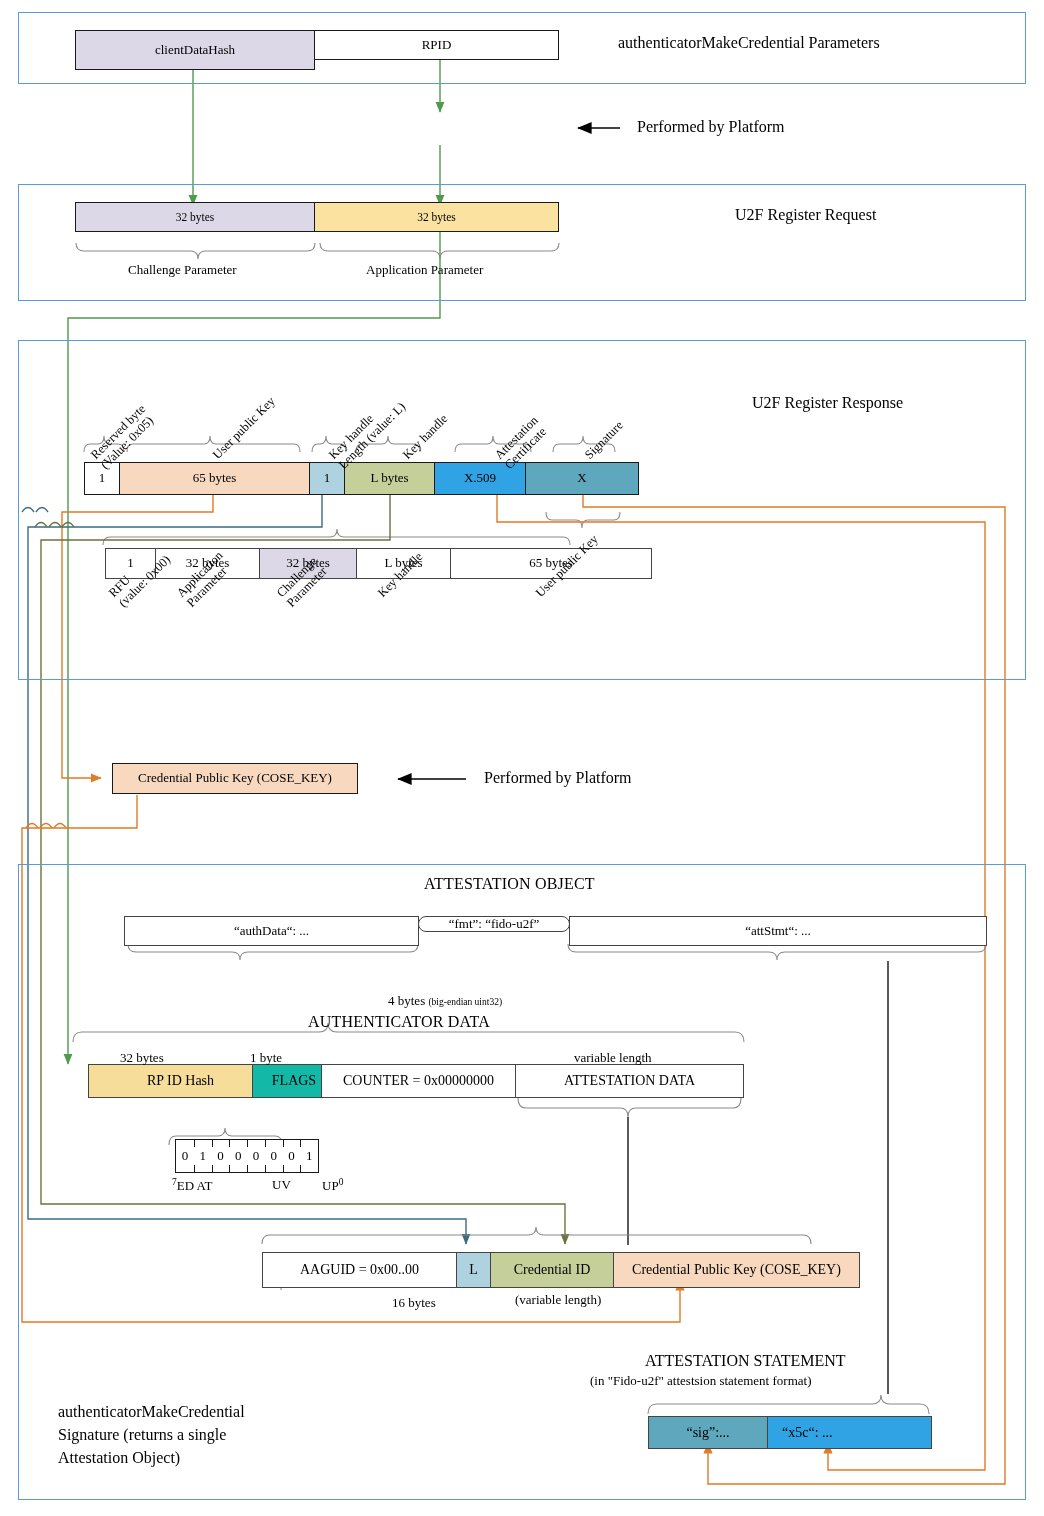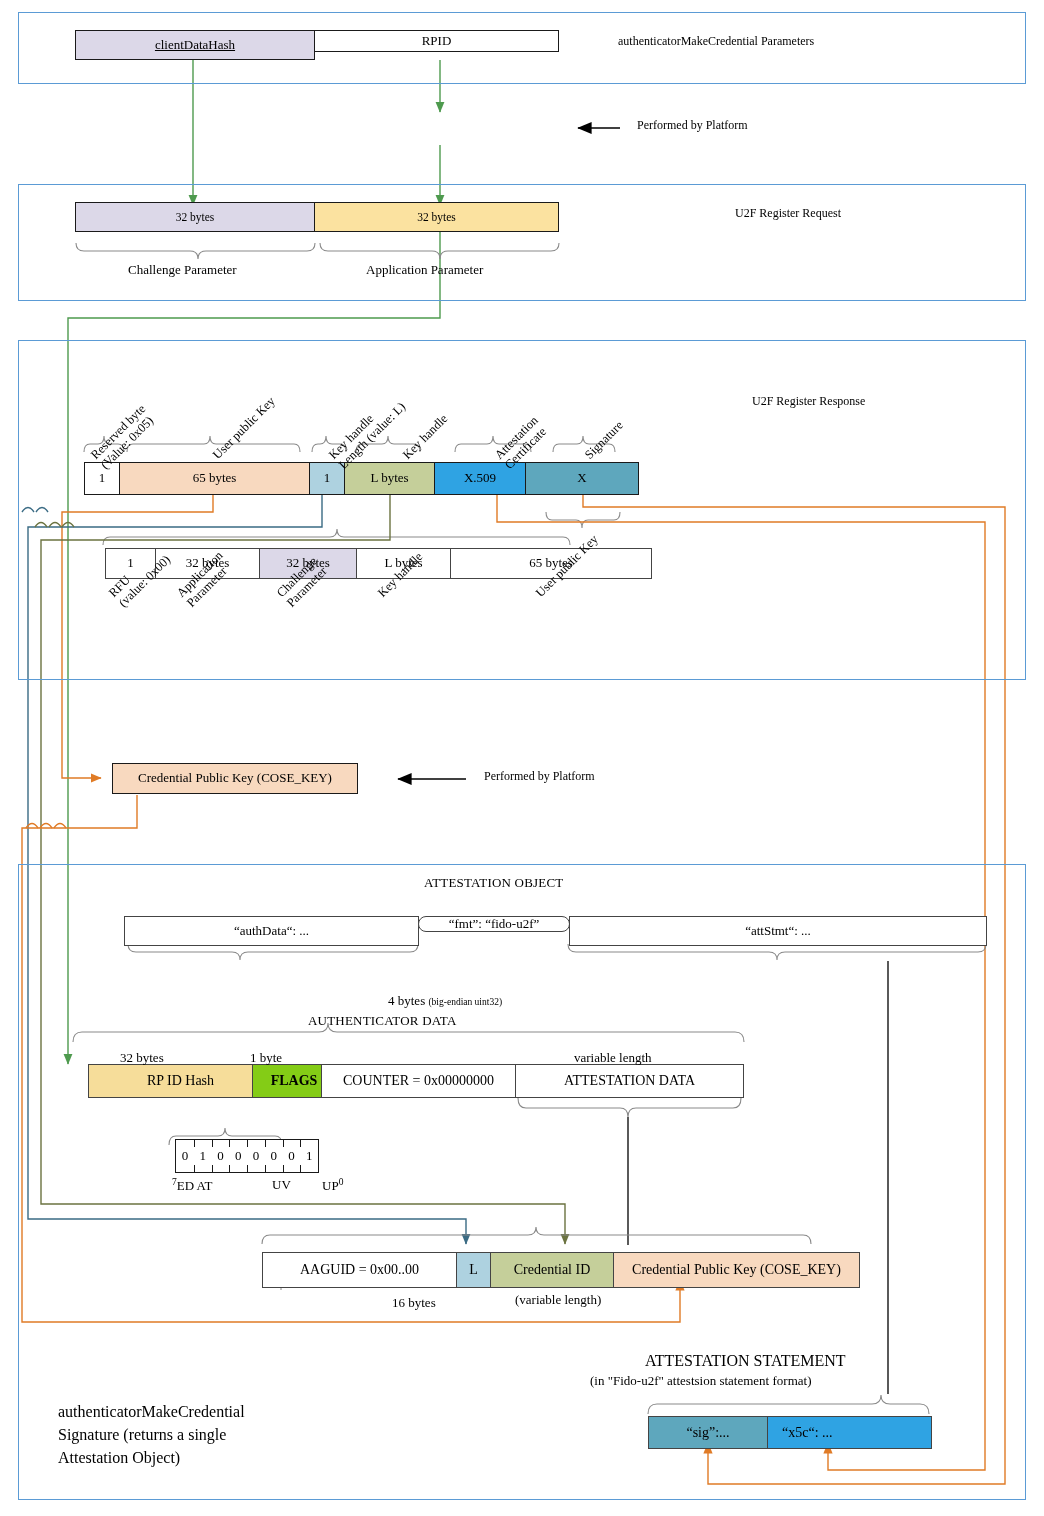--- a/index.html
+++ b/index.html
@@ -5,34 +5,34 @@
   html,body{margin:0;padding:0;background:#fff;}
   body{width:1044px;height:1516px;position:relative;
        font-family:"Liberation Serif","DejaVu Serif",serif;color:#000;}
   #stage{position:absolute;left:0;top:0;width:1044px;height:1516px;overflow:hidden;}
   svg.layer{position:absolute;left:0;top:0;width:1044px;height:1516px;pointer-events:none;}
   .frame{position:absolute;border:1.6px solid #5b9bd5;box-sizing:border-box;background:transparent;}
   .fld{position:absolute;box-sizing:border-box;border:1.6px solid #1a1a1a;
        display:flex;align-items:center;justify-content:center;text-align:center;
        font-size:13px;line-height:1.1;background:#fff;z-index:5;}
   .fld.thin{border-width:1px;border-color:#444;}
-  .sect-title{position:absolute;font-size:12px;white-space:nowrap;z-index:6;}
+  .sect-title{position:absolute;font-size:16px;white-space:nowrap;z-index:6;}
   .diag{position:absolute;font-size:12.5px;line-height:1.15;white-space:nowrap;
         transform-origin:0 0;transform:rotate(-45deg);z-index:7;}
   .small{font-size:11.5px;}
   .tiny{font-size:9.5px;}
   .cap{position:absolute;font-size:13px;white-space:nowrap;z-index:6;}
   .bitrow{position:absolute;box-sizing:border-box;border:1.4px solid #1a1a1a;
           display:flex;z-index:5;background:#fff;}
   .bitrow .b{flex:1;display:flex;align-items:center;justify-content:center;
              font-size:13px;position:relative;}
   .bitrow .b+.b:before{content:"";position:absolute;left:0;top:0;width:1px;height:7px;background:#1a1a1a;}
   .bitrow .b+.b:after{content:"";position:absolute;left:0;bottom:0;width:1px;height:7px;background:#1a1a1a;}
   .mid{font-size:14px;}
-  .ttl{font-size:13px;letter-spacing:.2px;}
+  .ttl{font-size:16px;letter-spacing:.2px;}
   .blk{position:absolute;font-size:16px;line-height:1.45;z-index:6;}
 </style>
 </head>
 <body>
 
 <div id="stage">
 
   <svg class="layer" viewBox="0 0 1044 1516">
     <defs>
       <marker id="ag" markerWidth="9" markerHeight="9" refX="7.5" refY="4" orient="auto">
@@ -114,24 +114,24 @@
 
       <path d="M888,961 L888,1394" stroke="#000" stroke-width="1.3"></path>
       <path d="M648,1414 q0,-10 9,-10 L872,1404 q9,0 9,-9 q0,9 9,9 L920,1404 q9,0 9,10" stroke="#8a8a8a" stroke-width="1.1"></path>
 
       <path d="M281,1281 L281,1290" stroke="#8a8a8a" stroke-width="1"></path>
     </g>
   </svg>
 
   <div class="frame" style="left:18px;top:12px;width:1008px;height:72px;"></div>
 
-  <div class="fld" style="left:75px;top:30px;width:240px;height:30px;background:#dcd8e8;text-decoration:underline;">
+  <div class="fld" style="left:75px;top:30px;width:240px;height:40px;background:#dcd8e8;">
     <span>clientDataHash</span>
   </div>
-  <div class="fld" style="left:314px;top:30px;width:245px;height:22px;background:#ffffff;">
+  <div class="fld" style="left:314px;top:30px;width:245px;height:30px;background:#ffffff;">
     <span>RPID</span>
   </div>
   <div class="sect-title" style="left:618px;top:34px;">authenticatorMakeCredential Parameters</div>
 
   <div class="sect-title" style="left:637px;top:118px;">Performed by Platform</div>
 
   <div class="frame" style="left:18px;top:184px;width:1008px;height:117px;"></div>
 
   <div class="fld" style="left:75px;top:202px;width:240px;height:30px;background:#dcd8e8;">
     <span class="small">32 bytes</span>
@@ -247,21 +247,21 @@
   <div class="cap small" style="left:250px;top:1050px;">1 byte</div>
   <div class="cap small" style="left:344px;top:993px;margin-left:44px;">
     <span>4 bytes</span>
     <span class="tiny">(big-endian uint32)</span>
   </div>
   <div class="cap small" style="left:574px;top:1050px;">variable length</div>
 
   <div class="fld thin" style="left:68px;top:1064px;width:185px;height:34px;background:#f6dd9a;margin-left:20px;">
     <span class="mid">RP ID Hash</span>
   </div>
-  <div class="fld thin" style="left:252px;top:1064px;width:84px;height:34px;background:#84cc16;font-weight:bold;">
+  <div class="fld thin" style="left:252px;top:1064px;width:84px;height:34px;background:#14b8a6;">
     <span class="mid">FLAGS</span>
   </div>
   <div class="fld thin" style="left:321px;top:1064px;width:195px;height:34px;background:#ffffff;justify-content:center;">
     <span class="mid">COUNTER = 0x00000000</span>
   </div>
   <div class="fld thin" style="left:515px;top:1064px;width:229px;height:34px;background:#ffffff;">
     <span class="mid">ATTESTATION DATA</span>
   </div>
 
   <div class="bitrow" style="left:175px;top:1139px;width:144px;height:34px;">

